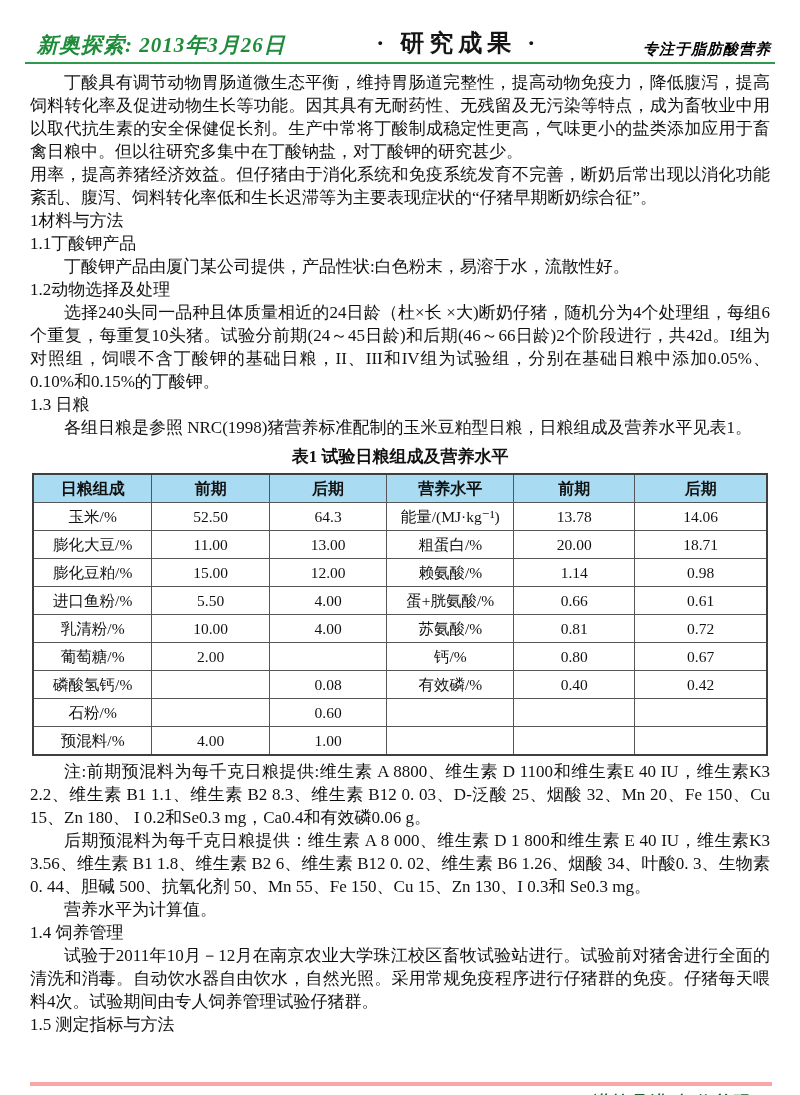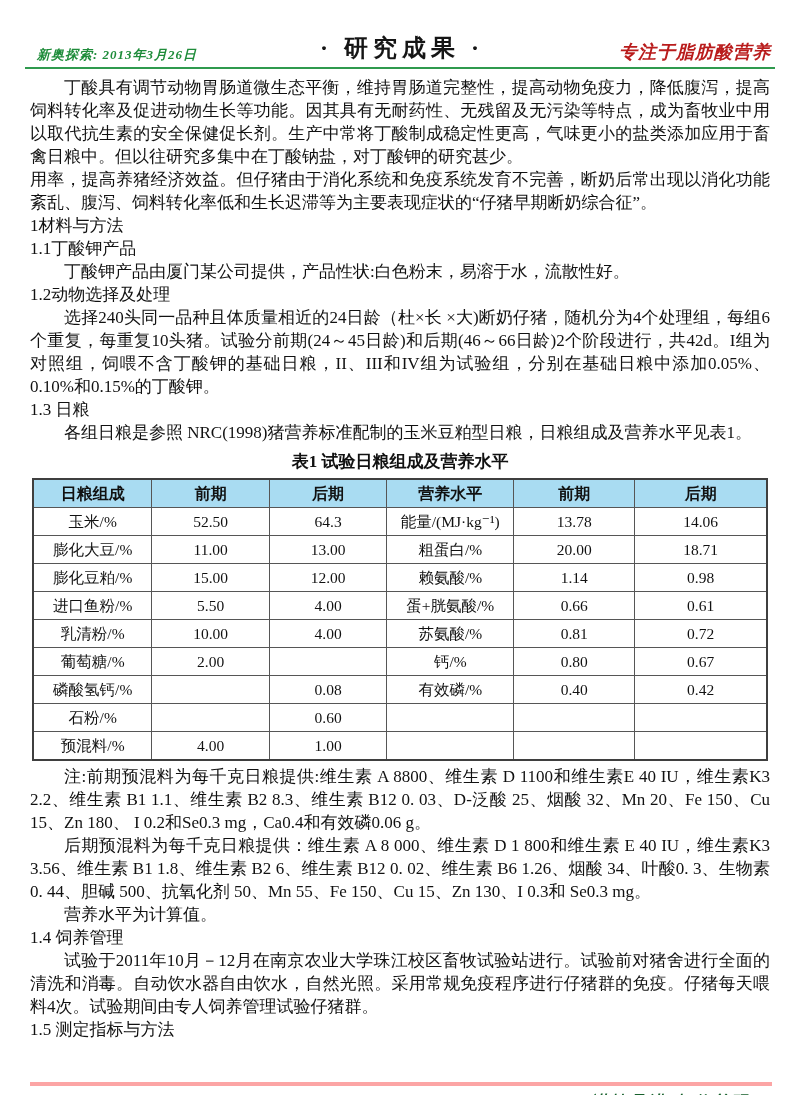--- a/index.html
+++ b/index.html
@@ -16,32 +16,32 @@
   .header {
     margin:0 25px;
     padding-top:24px;
     padding-bottom:3px;
     display:flex;
     align-items:flex-end;
     justify-content:space-between;
     border-bottom:2px solid #2f9a4e;
   }
   .brand-left {
-    font-size:13px; font-weight:bold; font-style:italic;
+    font-size:21px; font-weight:bold; font-style:italic;
     color:#1e8c3a; letter-spacing:1px; padding-left:12px;
     white-space:nowrap;
   }
   .title-center {
     font-size:24px; font-weight:bold; color:#151515;
     letter-spacing:5px; white-space:nowrap;
     transform:translateX(-6px);
   }
   .slogan-right {
-    font-size:18px; font-weight:bold; font-style:italic;
-    color:#b91c1c; letter-spacing:1px; padding-right:4px;
+    font-size:15px; font-weight:bold; font-style:italic;
+    color:#000000; letter-spacing:1px; padding-right:4px;
     white-space:nowrap;
     margin-top:16px;
   }
   
   .content {
     margin:7px 30px 0 30px;
     font-size:17px;
     line-height:23px;
     text-align:justify;
   }

